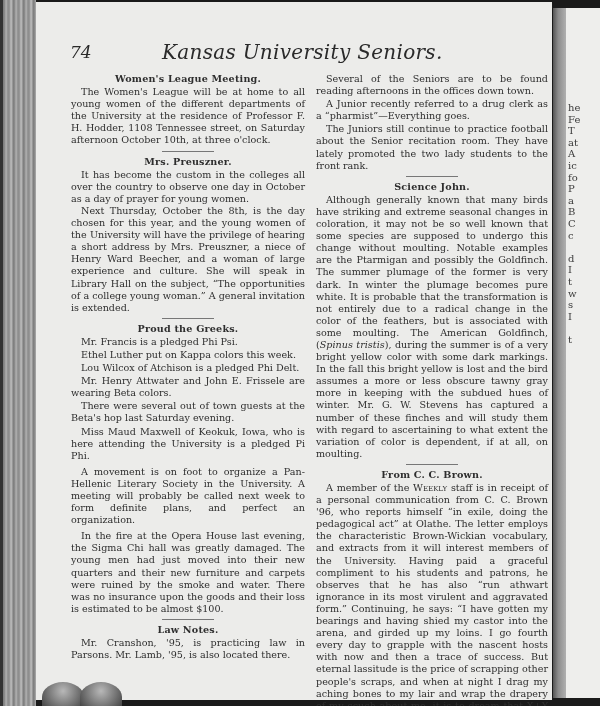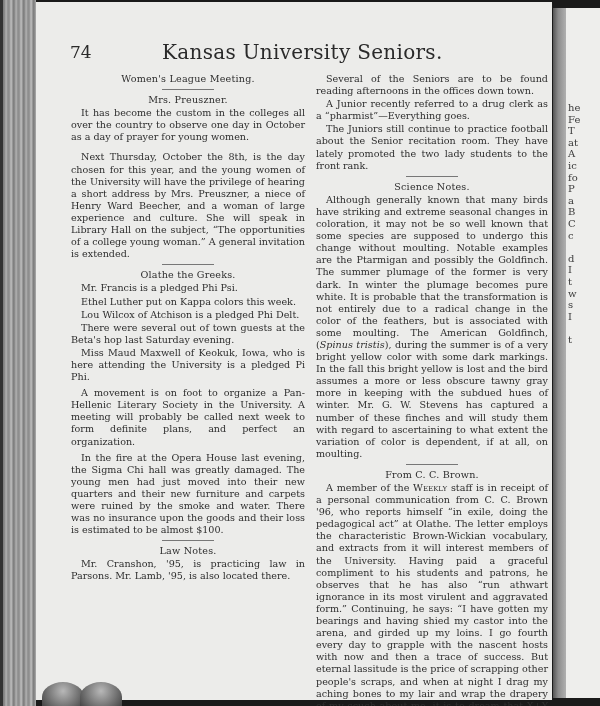--- a/index.html
+++ b/index.html
@@ -11,30 +11,30 @@
   .right-strip { position: absolute; left: 552px; top: 0; width: 48px; height: 706px; background: #1a1a1a; }
   .right-gutter { position: absolute; left: 553px; top: 8px; width: 13px; height: 690px;
     background: linear-gradient(90deg, #555 0%, #8c8c8c 40%, #b0b0b0 100%); }
   .right-page { position: absolute; left: 566px; top: 8px; width: 34px; height: 690px; background: #eeeeec; overflow: hidden; }
   .right-page .frag { font-size: 10px; line-height: 11.6px; color: #3b3b3b; padding: 94px 0 0 2px; white-space: pre; }
   .thumbs { position: absolute; left: 42px; top: 682px; width: 90px; height: 24px; }
   .thumb { position: absolute; top: 0; width: 42px; height: 30px; border-radius: 50% 50% 0 0; background: radial-gradient(circle at 50% 30%, #b8b8b8, #5c5c5c 70%, #333); }
   .thumb.t1 { left: 0; } .thumb.t2 { left: 38px; }
   .bottom-bar { position: absolute; left: 36px; top: 700px; width: 520px; height: 6px; background: #1a1a1a; }
 
-  .header { position: absolute; left: 70px; top: 40px; width: 480px; height: 30px; color: #2a2a2a; }
+  .header { position: absolute; left: 70px; top: 40px; width: 480px; height: 30px; color: #2a2a2a; font-style: italic; }
   .page-number { position: absolute; left: 0; top: 2px; font-size: 17px; }
   .running-title { position: absolute; left: 92px; top: 0; font-size: 20px; letter-spacing: 0.3px; }
 
   .col { position: absolute; top: 73px; width: 234px; font-size: 9.6px; line-height: 12.1px; color: #2e2e2e; text-align: justify; }
   .col.left { left: 71px; }
   .col.right { left: 316px; width: 232px; }
   .col p { margin: 0 0 1px 0; text-indent: 10px; }
-  .col p.tight { margin-bottom: 8px; }
-  .col h3 { margin: 0 0 1px 0; font-size: 9.6px; font-weight: normal; text-align: center; letter-spacing: 0.2px; }
+  .col p.tight { margin-bottom: 0; }
+  .col h3 { margin: 0 0 1px 0; font-size: 9.6px; font-weight: bold; text-align: center; letter-spacing: 0.2px; }
   .rule { width: 52px; height: 1px; background: #777; margin: 4px auto 4px auto; }
   .sc { font-variant: small-caps; }
   .gap { height: 3px; }
 </style>
 </head>
 <body>
 
 <div class="page-edges"></div>
 <div class="page"></div>
 <div class="right-strip"></div>
@@ -69,33 +69,35 @@
 </div>
 
 <div class="header">
   <span class="page-number">74</span>
   <span class="running-title">Kansas University Seniors.</span>
 </div>
 
 <div class="col left">
   <section>
     <h3>Women's League Meeting.</h3>
+    <p>The Women's League will be at home to all young women of the different departments of the University at the residence of Professor F. H. Hodder, 1108 Tennessee street, on Saturday afternoon October 10th, at three o'clock.</p>
   </section>
   <div class="rule"></div>
   <section>
     <h3>Mrs. Preuszner.</h3>
     <p class="tight">It has become the custom in the colleges all over the country to observe one day in October as a day of prayer for young women.</p>
     <p>Next Thursday, October the 8th, is the day chosen for this year, and the young women of the University will have the privilege of hearing a short address by Mrs. Preuszner, a niece of Henry Ward Beecher, and a woman of large experience and culture. She will speak in Library Hall on the subject, “The opportunities of a college young woman.” A general invitation is extended.</p>
   </section>
   <div class="rule"></div>
   <section>
-    <h3>Olathe the Greeks.</h3>
+    <h3>Proud the Greeks.</h3>
     <p>Mr. Francis is a pledged Phi Psi.</p>
     <p>Ethel Luther put on Kappa colors this week.</p>
     <p>Lou Wilcox of Atchison is a pledged Phi Delt.</p>
+    <p>Mr. Henry Attwater and John E. Frissele are wearing Beta colors.</p>
     <p>There were several out of town guests at the Beta's hop last Saturday evening.</p>
     <p>Miss Maud Maxwell of Keokuk, Iowa, who is here attending the University is a pledged Pi Phi.</p>
     <div class="gap"></div>
     <p>A movement is on foot to organize a Pan-Hellenic Literary Society in the University. A meeting will probably be called next week to form definite plans, and perfect an organization.</p>
     <div class="gap"></div>
     <p>In the fire at the Opera House last evening, the Sigma Chi hall was greatly damaged. The young men had just moved into their new quarters and their new furniture and carpets were ruined by the smoke and water. There was no insurance upon the goods and their loss is estimated to be almost $100.</p>
   </section>
   <div class="rule"></div>
   <section>
     <h3>Law Notes.</h3>
@@ -105,21 +107,21 @@
 </div>
 
 <div class="col right">
   <section>
     <p>Several of the Seniors are to be found reading afternoons in the offices down town.</p>
     <p>A Junior recently referred to a drug clerk as a “pharmist”—Everything goes.</p>
     <p>The Juniors still continue to practice football about the Senior recitation room. They have lately promoted the two lady students to the front rank.</p>
   </section>
   <div class="rule"></div>
   <section>
-    <h3>Science Notes.</h3>
+    <h3>Science John.</h3>
     <p><span>Although generally known that many birds have striking and extreme seasonal changes in coloration, it may not be so well known that some species are supposed to undergo this change without moulting. Notable examples are the Ptarmigan and possibly the Goldfinch. The summer plumage of the former is very dark. In winter the plumage becomes pure white. It is probable that the transformation is not entirely due to a radical change in the color of the feathers, but is associated with some moulting. The American Goldfinch, (</span><i>Spinus tristis</i><span>), during the summer is of a very bright yellow color with some dark markings. In the fall this bright yellow is lost and the bird assumes a more or less obscure tawny gray more in keeping with the subdued hues of winter. Mr. G. W. Stevens has captured a number of these finches and will study them with regard to ascertaining to what extent the variation of color is dependent, if at all, on moulting.</span></p>
   </section>
   <div class="rule"></div>
   <section>
     <h3>From C. C. Brown.</h3>
     <p><span>A member of the </span><span class="sc">Weekly</span><span> staff is in receipt of a personal communication from C. C. Brown '96, who reports himself “in exile, doing the pedagogical act” at Olathe. The letter employs the characteristic Brown-Wickian vocabulary, and extracts from it will interest members of the University. Having paid a graceful compliment to his students and patrons, he observes that he has also “run athwart ignorance in its most virulent and aggravated form.” Continuing, he says: “I have gotten my bearings and having shied my castor into the arena, and girded up my loins. I go fourth every day to grapple with the nascent hosts with now and then a trace of success. But eternal lassitude is the price of scrapping other people's scraps, and when at night I drag my aching bones to my lair and wrap the drapery of my ccuch about me, it is to dream that X+Y is the attribute compliment which bisects Washington Irving and intercepts mensae and puer with Cataline on the sine.”</span></p>
   </section>
 </div>
 
 </body></html>

